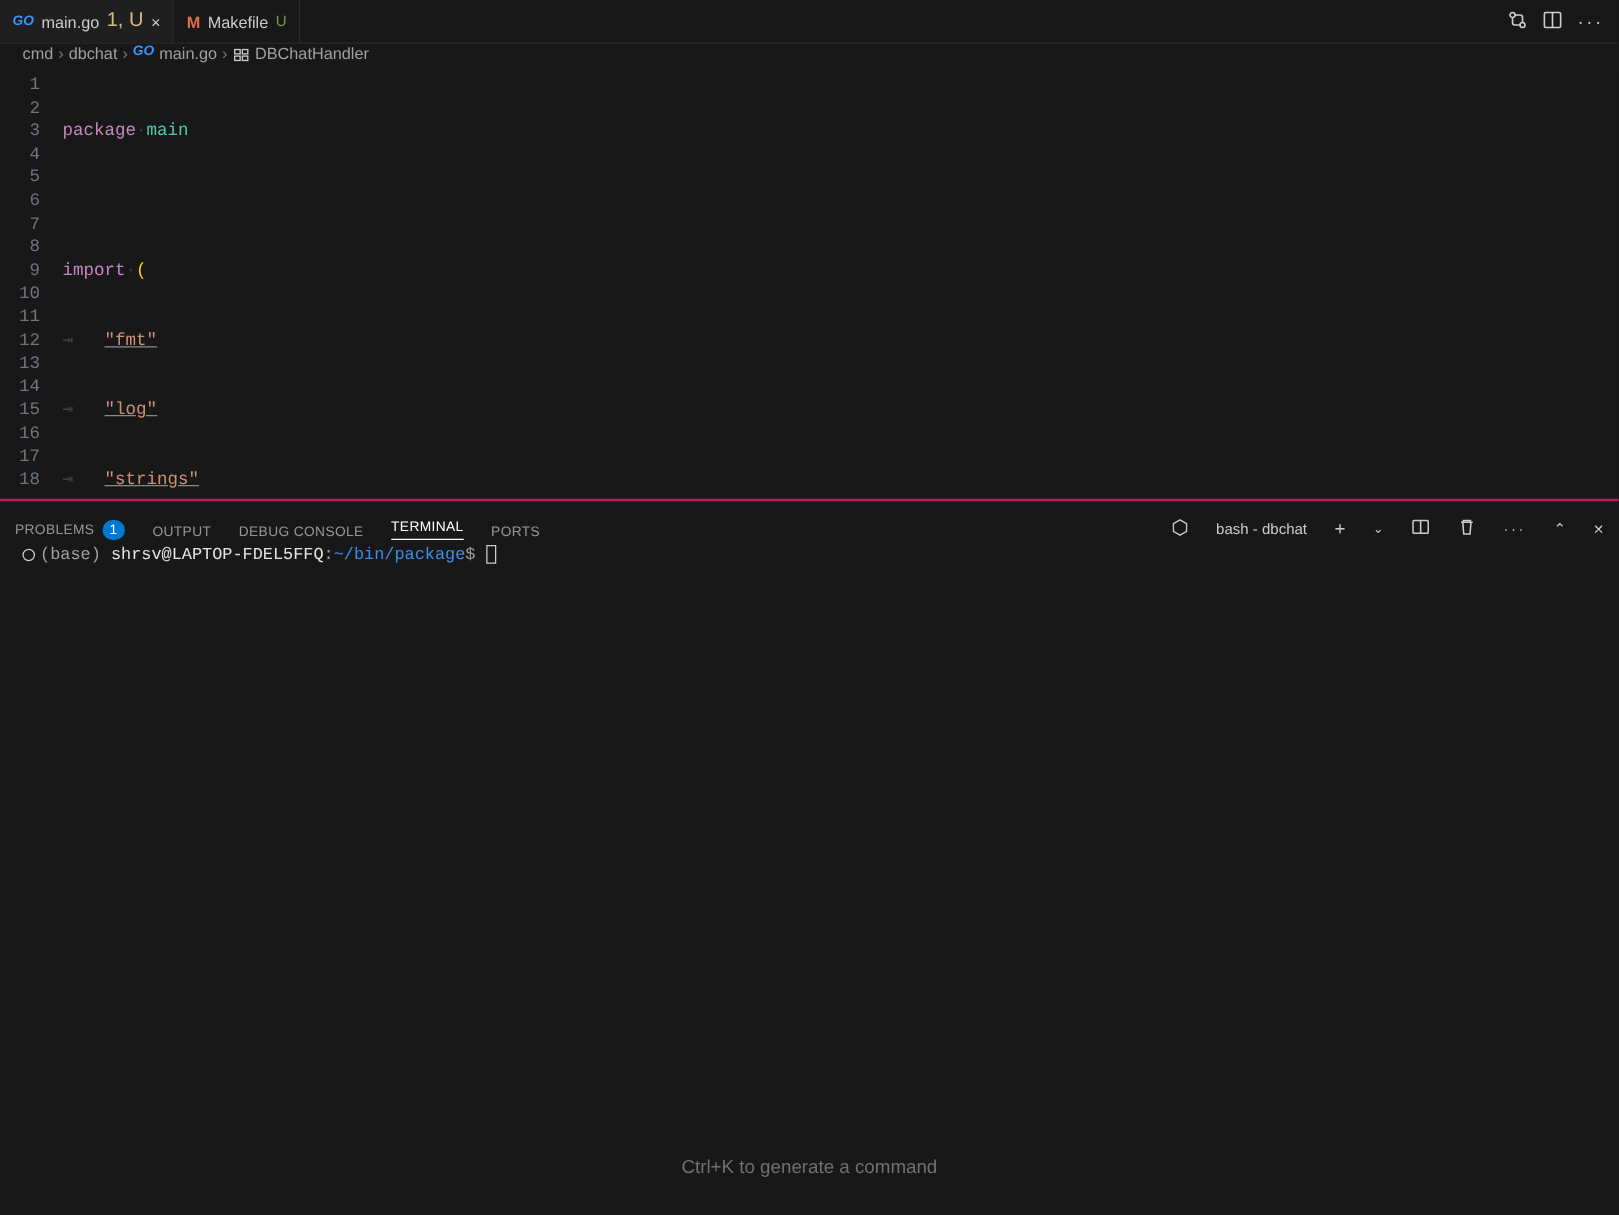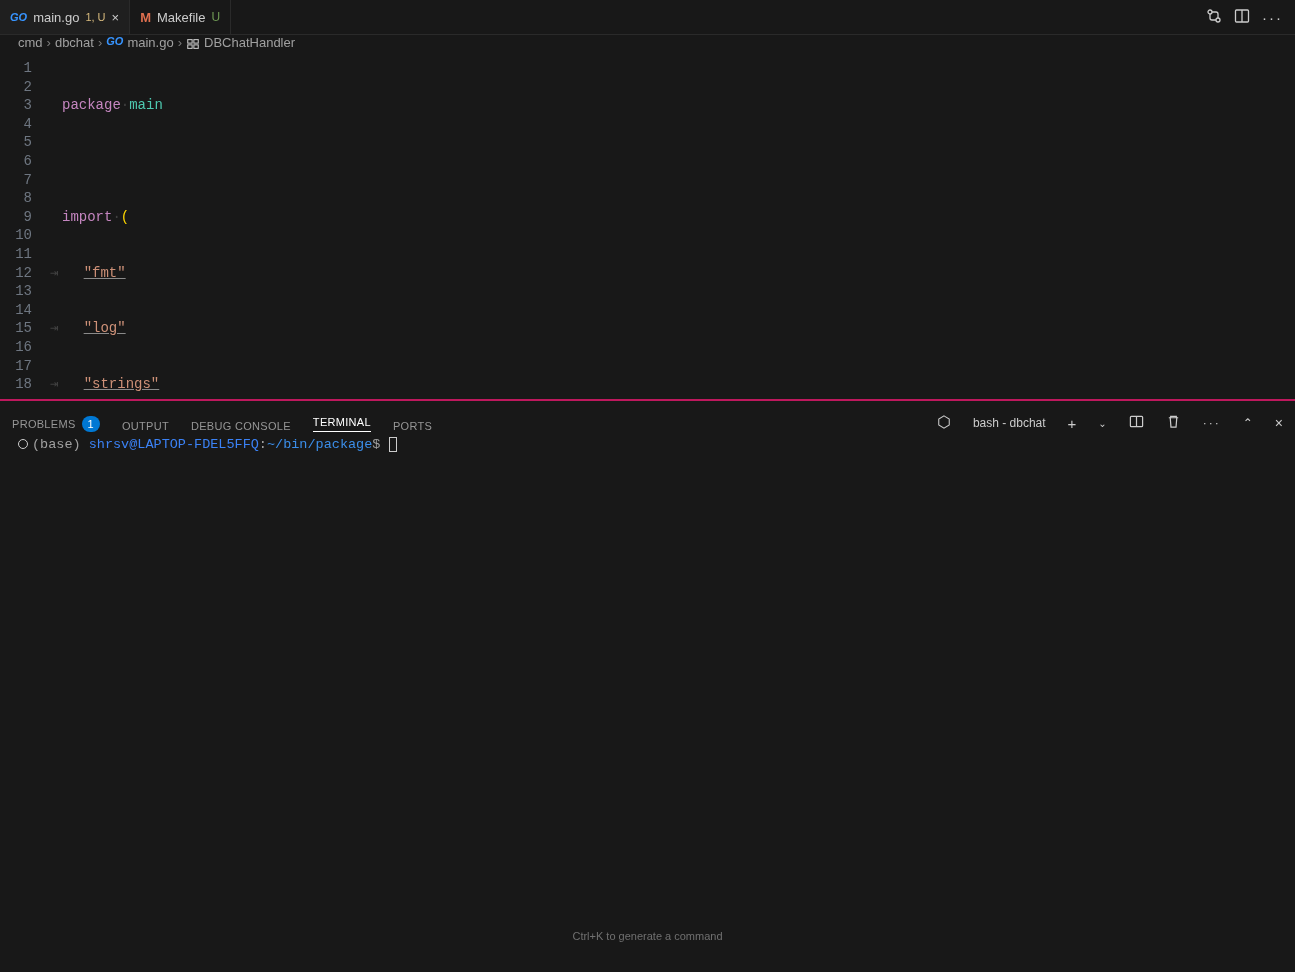--- a/index.html
+++ b/index.html
@@ -17,21 +17,21 @@
   border-bottom: 1px solid #2a2a2a;
 }
 .tab {
   display: flex; align-items: center; gap: 6px;
   padding: 0 10px;
   border-right: 1px solid #2a2a2a;
   cursor: pointer;
 }
 .tab.active { background: #1f1f1f; }
 .tab .fname { color: #cccccc; }
-.tab .status { color: #6f6f6f; font-size: 11px; }
+.tab .status { color: #6f6f6f; font-size: 16px; }
 .tab.active .status.mod { color: #d7ba7d; }
 .tab .u { color: #6f9954; font-size: 12px; }
 .tab .close { color: #cccccc; font-size: 13px; }
 .go-icon {
   font-size: 11px; font-weight: bold; color: #3794ff;
   font-style: italic;
 }
 .m-icon {
   font-size: 13px; font-weight: bold; color: #e0704f;
 }
@@ -55,21 +55,21 @@
   font-size: 14px; line-height: 18.6px;
 }
 .gutter {
   width: 50px; text-align: right;
   padding-right: 18px;
   color: #6e7681;
 }
 .gutter div { height: 18.6px; }
 .code { flex: 1; white-space: pre; }
 .code div { height: 18.6px; }
-.kw { color: #c586c0; margin-left: 12px; }
+.kw { color: #c586c0; }
 .pkg { color: #4ec9b0; }
 .str { color: #ce9178; }
 .str.u { text-decoration: underline; text-decoration-color: #8a8a8a; }
 .p { color: #ffd700; }
 .ws { color: #404040; }
 
 .panel-tabs {
   height: 33px; display: flex; align-items: flex-end;
   padding: 0 12px; gap: 22px;
   border-top: 2px solid #be185d;
@@ -90,29 +90,29 @@
 .term-meta svg { width: 15px; height: 15px; }
 .shell-icon svg { width: 14px; height: 14px; }
 .terminal {
   flex: 1;
   font-family: "Consolas","Courier New",monospace;
   font-size: 13.5px; line-height: 18px;
   padding: 4px 18px;
   color: #cccccc;
 }
 .term-env { color: #a0a0a0; }
-.term-user { color: #3b82f6; }
+.term-user { color: #e5e5e5; }
 .term-path { color: #3b8eea; }
 .term-cursor {
   display: inline-block; width: 8px; height: 15px;
   border: 1px solid #cccccc; vertical-align: middle;
 }
 .suggest {
   position: absolute; bottom: 30px; left: 0; right: 0;
-  text-align: center; font-size: 11px; color: #707070;
+  text-align: center; font-size: 15px; color: #707070;
 }
 .circ { display: inline-block; width: 10px; height: 10px; border: 1.5px solid #cccccc; border-radius: 50%; vertical-align: middle; margin-right: 4px;}
 </style>
 </head>
 <body>
 
 <div class="tabs-row">
   <div class="tab active">
     <span class="go-icon">GO</span>
     <span class="fname">main.go</span>

